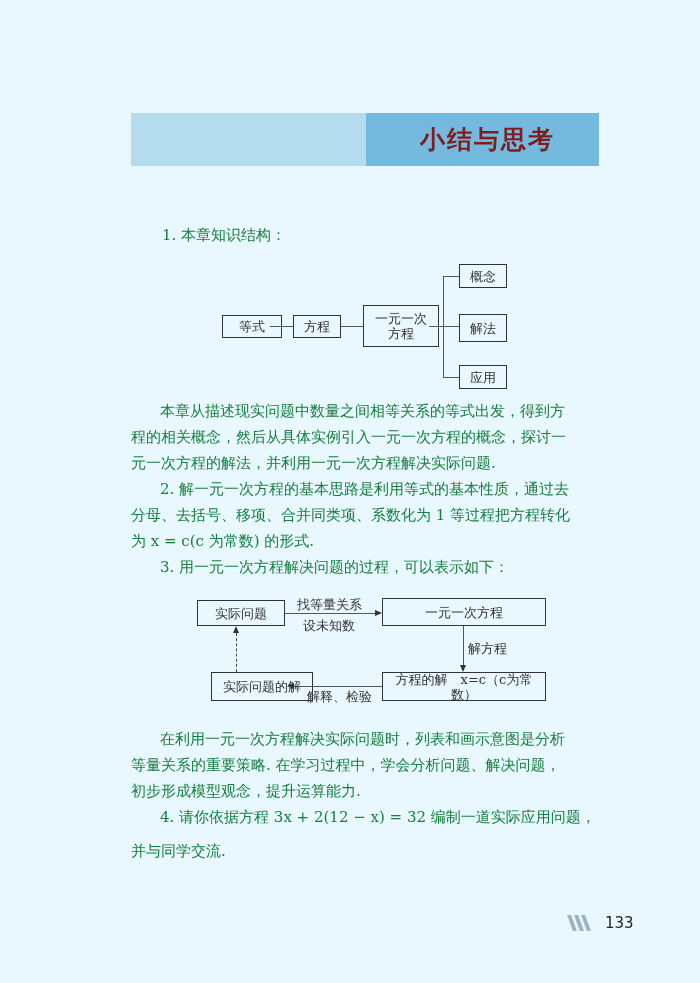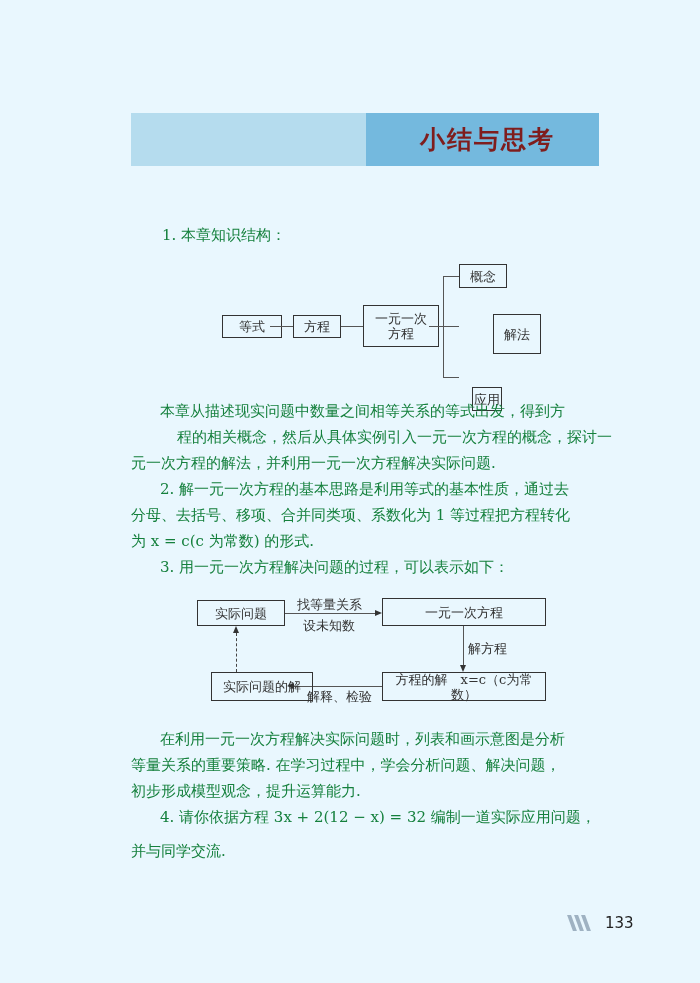--- a/index.html
+++ b/index.html
@@ -65,26 +65,26 @@
   <div class="hline" style="left:341px; top:326px; width:22px;"></div>
   <div class="box" style="left:363px; top:305px; width:76px; height:42px; flex-direction:column;">
     <span>一元一次</span>
     <span>方程</span>
   </div>
   <div class="hline" style="left:429px; top:326px; width:30px;"></div>
   <div class="vline" style="left:443px; top:276px; height:101px;"></div>
   <div class="hline" style="left:443px; top:276px; width:16px;"></div>
   <div class="hline" style="left:443px; top:377px; width:16px;"></div>
   <div class="box" style="left:459px; top:264px; width:48px; height:24px;">概念</div>
-  <div class="box" style="left:459px; top:314px; width:48px; height:40px;margin-left:34px;">解法</div>
-  <div class="box" style="left:459px; top:387px; width:30px; height:24px;margin-left:13px;">应用</div>
+  <div class="box" style="left:459px; top:314px; width:48px; height:28px;">解法</div>
+  <div class="box" style="left:459px; top:365px; width:48px; height:24px;">应用</div>
 </div>
 
 <div class="line" style="left:160px; top:402px;">本章从描述现实问题中数量之间相等关系的等式出发，得到方</div>
-<div class="line" style="left:131px; top:428px;margin-left:46px;">程的相关概念，然后从具体实例引入一元一次方程的概念，探讨一</div>
+<div class="line" style="left:131px; top:428px;">程的相关概念，然后从具体实例引入一元一次方程的概念，探讨一</div>
 <div class="line" style="left:131px; top:454px;">元一次方程的解法，并利用一元一次方程解决实际问题.</div>
 
 <div class="line" style="left:160px; top:480px;">2. 解一元一次方程的基本思路是利用等式的基本性质，通过去</div>
 <div class="line" style="left:131px; top:506px;">分母、去括号、移项、合并同类项、系数化为 1 等过程把方程转化</div>
 <div class="line" style="left:131px; top:532px;">为 x = c(c 为常数) 的形式.</div>
 
 <div class="line" style="left:160px; top:558px;">3. 用一元一次方程解决问题的过程，可以表示如下：</div>
 
 <div>
   <div class="box" style="left:197px; top:600px; width:88px; height:26px;">实际问题</div>

